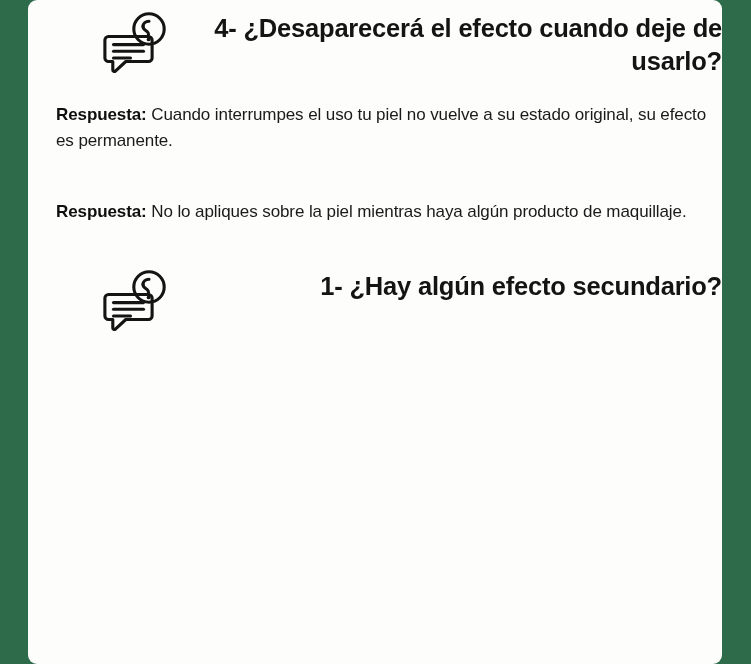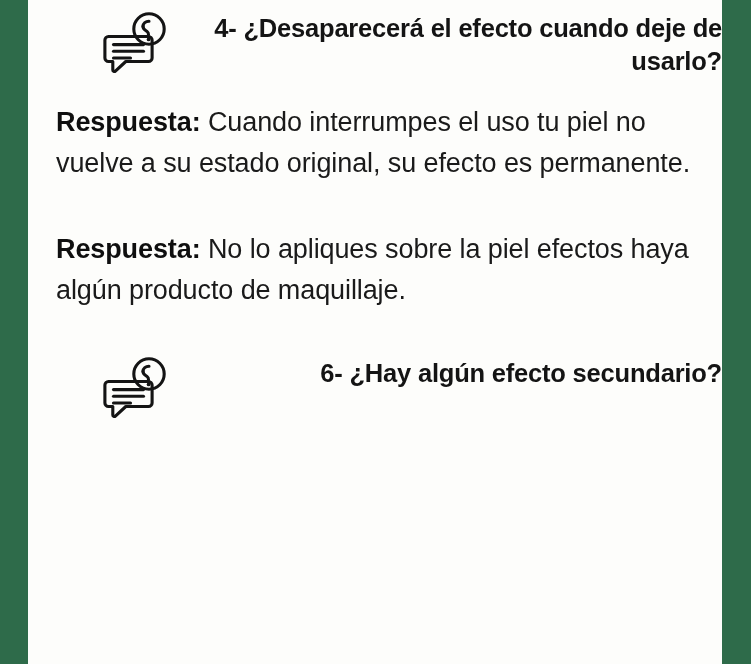--- a/index.html
+++ b/index.html
@@ -21,20 +21,21 @@
     box-sizing: border-box;
   }
   .sheet {
     position: absolute;
     left: 28px;
     top: 0;
     width: 694px;
     height: 664px;
     background: #fdfdfb;
     box-sizing: border-box;
+    border-radius: 9px;
   }
   .content {
     position: absolute;
     left: 28px;
     top: 0;
     width: 668px;
     padding-right: 0;
     box-sizing: border-box;
   }
 
@@ -60,21 +61,21 @@
     text-align: right;
     font-weight: bold;
     font-size: 25.5px;
     line-height: 1.28;
     color: #141414;
     letter-spacing: -0.2px;
     padding-right: 2px;
   }
 
   .answer {
-    font-size: 27px;
+    font-size: 17px;
     line-height: 1.52;
     color: #1a1a1a;
     letter-spacing: -0.1px;
   }
   .answer .lead {
     font-weight: bold;
     color: #0f0f0f;
   }
 
   
@@ -109,36 +110,36 @@
               <path d="M11.5 39.3h30" stroke="#141414" stroke-width="3.1" stroke-linecap="round"></path>
               <path d="M11.5 46h17" stroke="#141414" stroke-width="3.1" stroke-linecap="round"></path>
             </svg>
           </div>
           <div class="q-text">4- ¿Desaparecerá el efecto cuando deje de usarlo?</div>
         </div>
         <div class="answer"><span class="lead">Respuesta:</span><span> Cuando interrumpes el uso tu piel no vuelve a su estado original, su efecto es permanente.</span></div>
       </div>
 
       <div class="faq-block" id="block-5">
-        <div class="answer"><span class="lead">Respuesta:</span><span> No lo apliques sobre la piel efectos haya algún producto de maquillaje.</span></div>
+        <div class="answer"><span class="lead">Respuesta:</span><span> No lo apliques sobre la piel mientras haya algún producto de maquillaje.</span></div>
       </div>
 
       <div class="faq-block" id="block-6">
         <div class="qrow">
           <div class="icon-wrap">
             <svg class="chat-icon" width="72" height="66" viewBox="0 0 72 66" fill="none" xmlns="http://www.w3.org/2000/svg" aria-hidden="true">
               <circle cx="47" cy="17" r="15.2" stroke="#141414" stroke-width="3.1" fill="none"></circle>
               <path d="M47 9.2c-3.4 0-5.8 2.1-6 5.1" stroke="#141414" stroke-width="3.1" stroke-linecap="round" fill="none"></path>
               <path d="M41 14.3c0 3.3 2.6 4 4.2 5.3 1 .8 1.3 1.7 1.3 3.1" stroke="#141414" stroke-width="3.1" stroke-linecap="round" stroke-linejoin="round" fill="none"></path>
               <circle cx="46.6" cy="27.4" r="1.9" fill="#141414"></circle>
               <path d="M6.5 24.5h40c2 0 3.6 1.6 3.6 3.6v17.8c0 2-1.6 3.6-3.6 3.6H23.8l-10.4 9.6c-1 0.9-2.6 0.2-2.6-1.2v-8.4H6.5c-2 0-3.6-1.6-3.6-3.6V28.1c0-2 1.6-3.6 3.6-3.6z" stroke="#141414" stroke-width="3.1" stroke-linejoin="round" fill="none"></path>
               <path d="M11.5 32.6h30" stroke="#141414" stroke-width="3.1" stroke-linecap="round"></path>
               <path d="M11.5 39.3h30" stroke="#141414" stroke-width="3.1" stroke-linecap="round"></path>
               <path d="M11.5 46h17" stroke="#141414" stroke-width="3.1" stroke-linecap="round"></path>
             </svg>
           </div>
-          <div class="q-text">6- ¿Hay algún efecto secundario?</div>
+          <div class="q-text">1- ¿Hay algún efecto secundario?</div>
         </div>
       </div>
 
     </div>
   </div>
 </div>
 
 </body></html>

